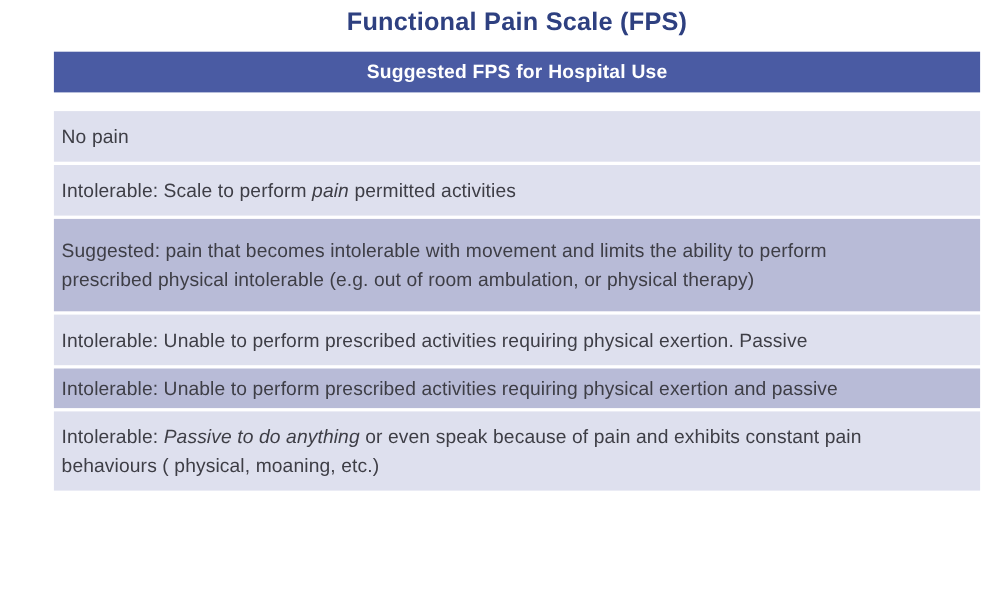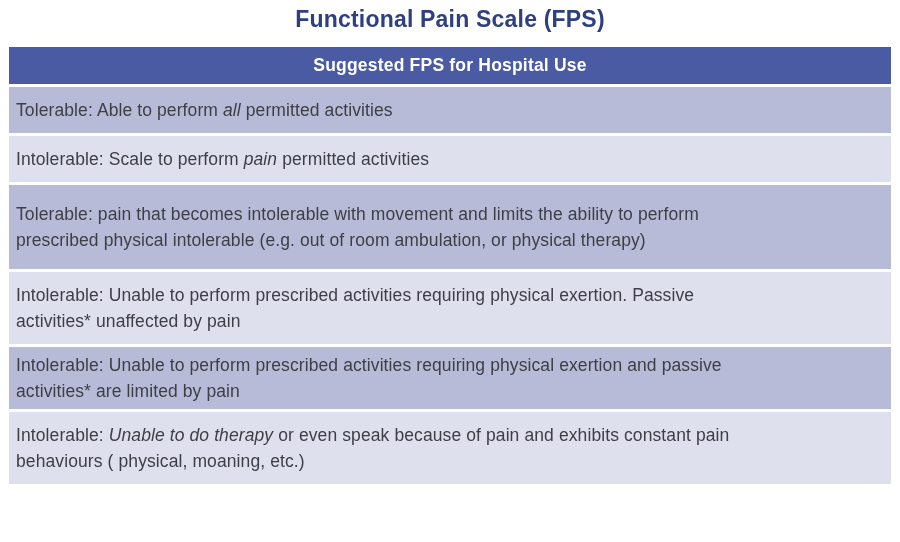--- a/index.html
+++ b/index.html
@@ -9,34 +9,35 @@
     width: 900px;
     height: 542px;
     overflow: hidden;
     font-family: "Liberation Sans", "DejaVu Sans", sans-serif;
   }
   .page {
     width: 900px;
     height: 416px;
     box-sizing: border-box;
     padding-top: 6px;
+    padding-left: 40px;
   }
   .title {
     margin: 0 0 14px 0;
     text-align: center;
     font-size: 23px;
     font-weight: bold;
     letter-spacing: 0.2px;
     color: #2e4080;
   }
   .fps-table {
     margin: 0 9px;
     display: flex;
     flex-direction: column;
-    gap: 3px;
+    gap: 17px;
     background: #ffffff;
   }
   .thead {
     background: #4a5ba3;
     color: #ffffff;
     font-weight: bold;
     font-size: 17.5px;
     text-align: center;
     height: 37px;
     line-height: 37px;
@@ -57,21 +58,21 @@
 </style>
 </head>
 <body>
 
 <div class="page">
   <h1 class="title">Functional Pain Scale (FPS)</h1>
 
   <div class="fps-table">
     <div class="thead">Suggested FPS for Hospital Use</div>
     <div id="rows" style="display: flex; flex-direction: column; gap: 3px;">
-        <div class="row dark"><span>Tolerable: Able to perform </span><span class="it">all</span><span> permitted activities</span></div>
+        <div class="row light"><span>No pain</span></div>
         <div class="row light"><span>Intolerable: Scale to perform </span><span class="it">pain</span><span> permitted activities</span></div>
-        <div class="row dark tall"><span>Tolerable: pain that becomes intolerable with movement and limits the ability to perform</span><br><span>prescribed physical intolerable (e.g. out of room ambulation, or physical therapy)</span></div>
-        <div class="row light"><span>Intolerable: Unable to perform prescribed activities requiring physical exertion. Passive</span><br><span>activities* unaffected by pain</span></div>
-        <div class="row dark compact"><span>Intolerable: Unable to perform prescribed activities requiring physical exertion and passive</span><br><span>activities* are limited by pain</span></div>
-        <div class="row light"><span>Intolerable: </span><span class="it">Unable to do therapy</span><span> or even speak because of pain and exhibits constant pain</span><br><span>behaviours ( physical, moaning, etc.)</span></div>
+        <div class="row dark tall"><span>Suggested: pain that becomes intolerable with movement and limits the ability to perform</span><br><span>prescribed physical intolerable (e.g. out of room ambulation, or physical therapy)</span></div>
+        <div class="row light"><span>Intolerable: Unable to perform prescribed activities requiring physical exertion. Passive</span><br></div>
+        <div class="row dark compact"><span>Intolerable: Unable to perform prescribed activities requiring physical exertion and passive</span><br></div>
+        <div class="row light"><span>Intolerable: </span><span class="it">Passive to do anything</span><span> or even speak because of pain and exhibits constant pain</span><br><span>behaviours ( physical, moaning, etc.)</span></div>
       </div>
   </div>
 </div>
 
 </body></html>

